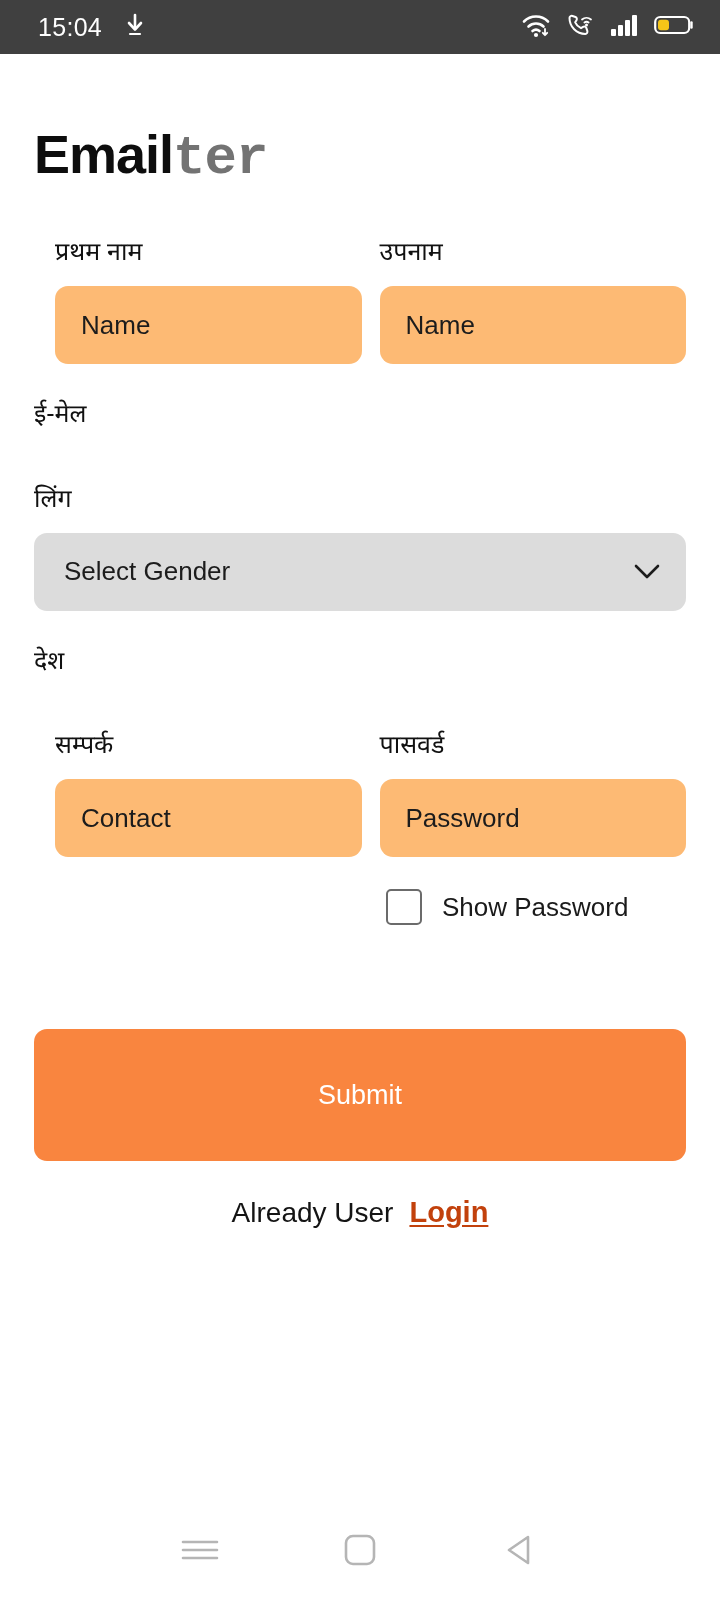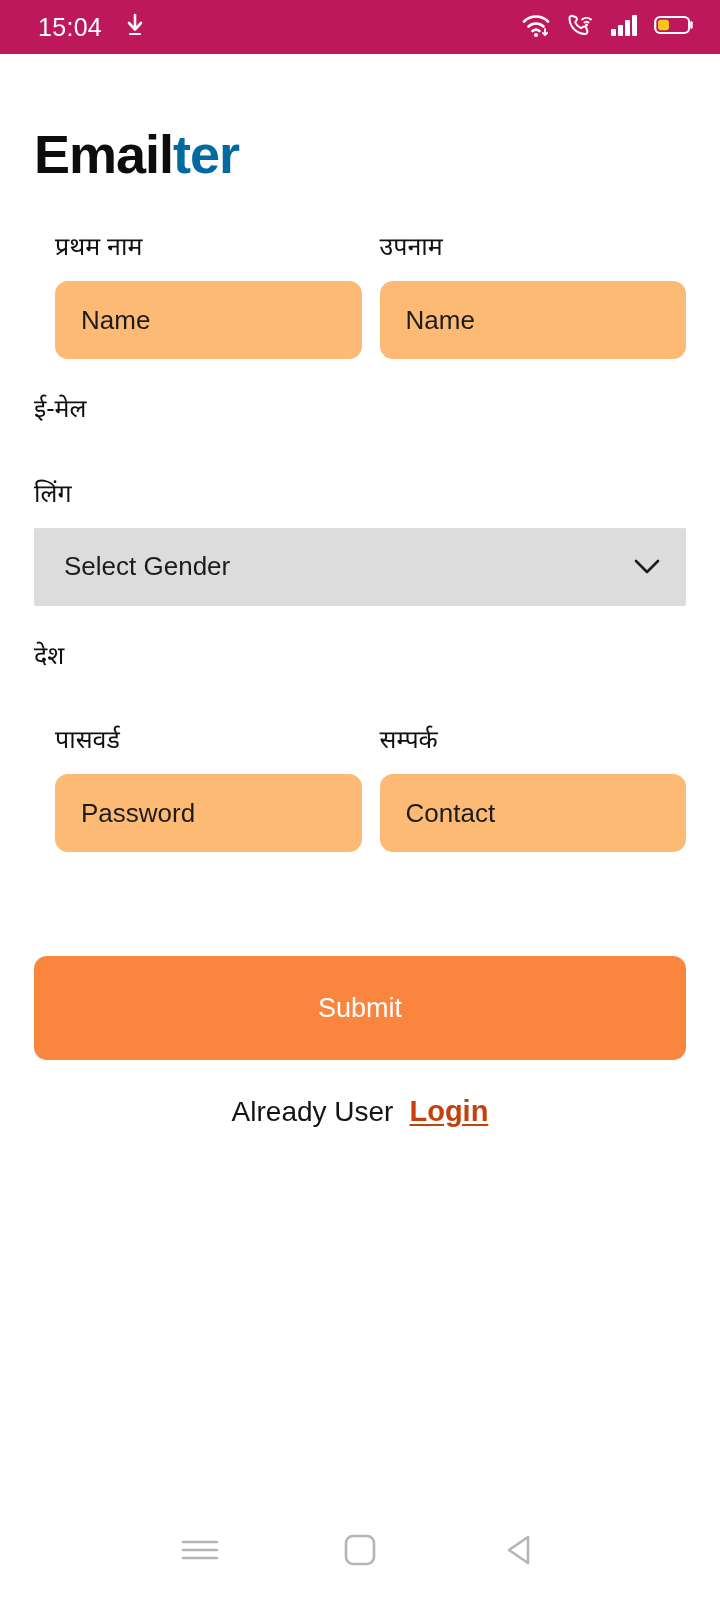--- a/index.html
+++ b/index.html
@@ -17,21 +17,21 @@
     width: 720px;
     height: 1600px;
     background: #ffffff;
     display: flex;
     flex-direction: column;
   }
 
   
   .status-bar {
     height: 54px;
-    background: #be185d;
+    background: #404040;
     display: flex;
     align-items: center;
     justify-content: space-between;
     padding: 0 26px 0 38px;
     flex: 0 0 auto;
   }
   .status-left {
     display: flex;
     align-items: center;
     gap: 22px;
@@ -58,21 +58,21 @@
 
   .page-title {
     margin-top: 73px;
     font-size: 54px;
     font-weight: bold;
     letter-spacing: -1px;
     line-height: 1;
     color: #0d0d0d;
     white-space: nowrap;
   }
-  .page-title .accent { color: #0369a1; }
+  .page-title .accent { color: #737373; font-family: Liberation Mono, monospace; }
 
   .field-label {
     font-size: 25px;
     font-weight: 400;
     color: #111111;
     line-height: 1.25;
     font-family: "Liberation Sans", "DejaVu Sans", sans-serif;
   }
 
   .input-box {
@@ -86,21 +86,21 @@
     padding: 0 26px;
     font-size: 26px;
     color: #1c1c1c;
     font-family: "Liberation Sans", "DejaVu Sans", sans-serif;
     outline: none;
   }
   .input-box::placeholder { color: #1c1c1c; opacity: 1; }
 
   .select-box {
     background: #dcdcdc;
-    border-radius: 2px;
+    border-radius: 13px;
     height: 78px;
     width: 100%;
     display: flex;
     align-items: center;
     justify-content: space-between;
     padding: 0 26px 0 30px;
     font-size: 26px;
     color: #1c1c1c;
     cursor: pointer;
   }
@@ -138,21 +138,21 @@
   }
   .checkbox-label {
     font-size: 26px;
     color: #1a1a1a;
   }
 
   
   .submit-btn {
     margin-top: 104px;
     width: 100%;
-    height: 104px;
+    height: 132px;
     background: #F9853F;
     border: none;
     border-radius: 13px;
     color: #ffffff;
     font-size: 27px;
     font-family: "Liberation Sans", "DejaVu Sans", sans-serif;
     display: flex;
     align-items: center;
     justify-content: center;
     cursor: pointer;
@@ -295,31 +295,35 @@
 
     <div>
       <div class="field-label">देश</div>
       <div class="grp-label-gap"></div>
     </div>
 
     <div class="s-after-field"></div>
 
     <div class="row">
       <div class="col">
+        <div class="field-label">सम्पर्क</div>
+        <div class="grp-label-gap"></div>
+        <input class="input-box" type="tel" placeholder="Contact" style="">
+      </div>
+      <div class="col">
         <div class="field-label">पासवर्ड</div>
         <div class="grp-label-gap"></div>
         <input class="input-box" type="text" placeholder="Password" style="">
       </div>
-      <div class="col">
-        <div class="field-label">सम्पर्क</div>
-        <div class="grp-label-gap"></div>
-        <input class="input-box" type="tel" placeholder="Contact" style="">
-      </div>
-    </div>
-
+    </div>
+
+    <div class="checkbox-row">
+      <span class="checkbox"></span>
+      <span class="checkbox-label">Show Password</span>
+    </div>
 
     <button class="submit-btn">Submit</button>
 
     <div class="footer-row">
       <span class="footer-text">Already User</span>
       <span class="footer-link">Login</span>
     </div>
 
   </div>
 

